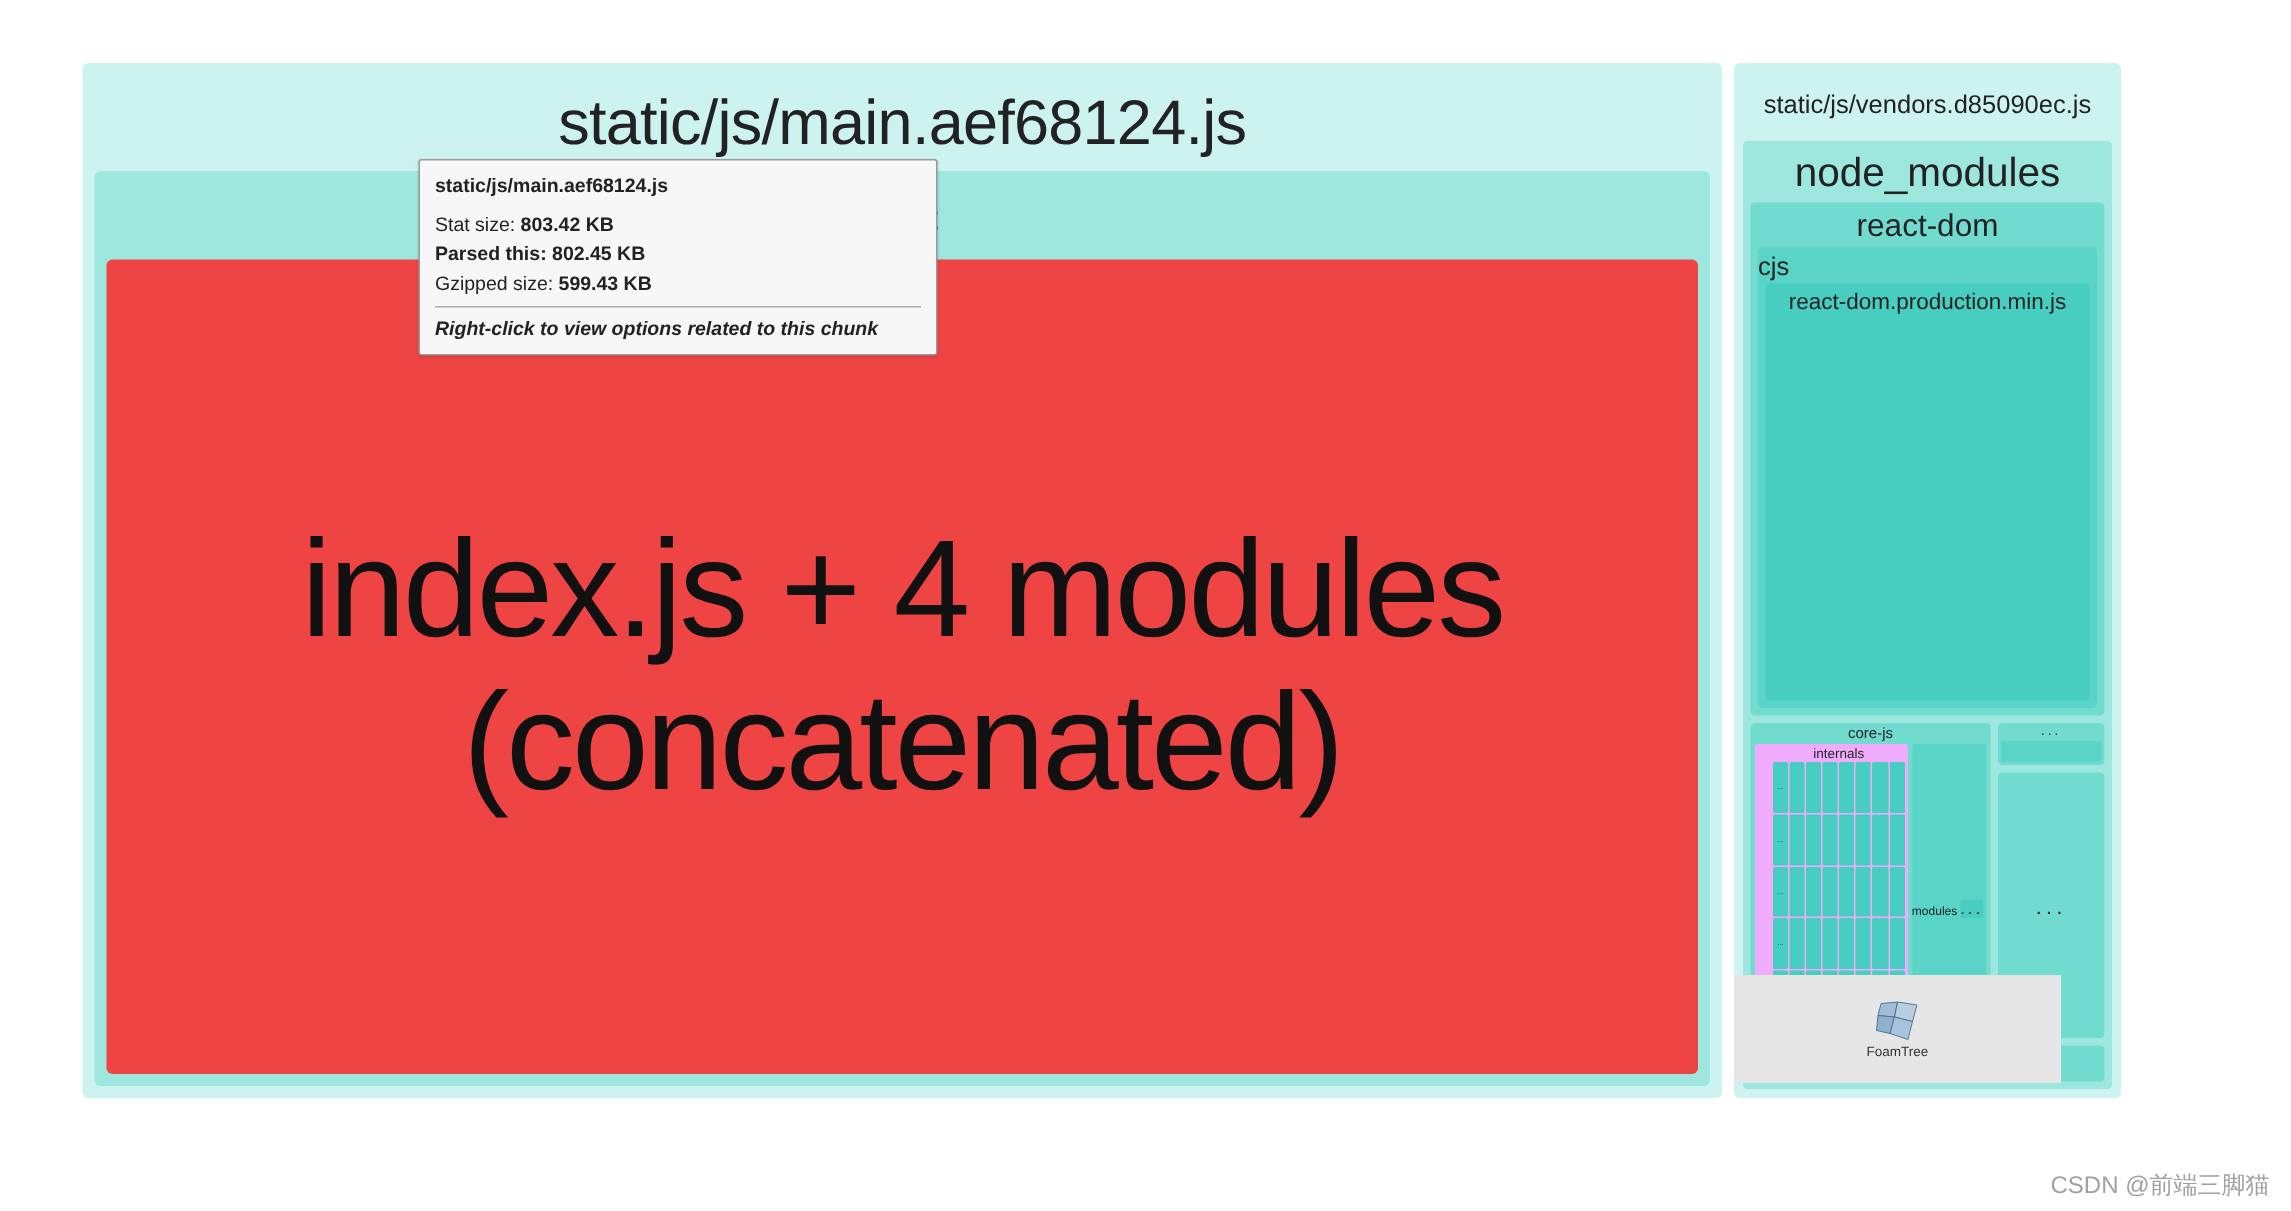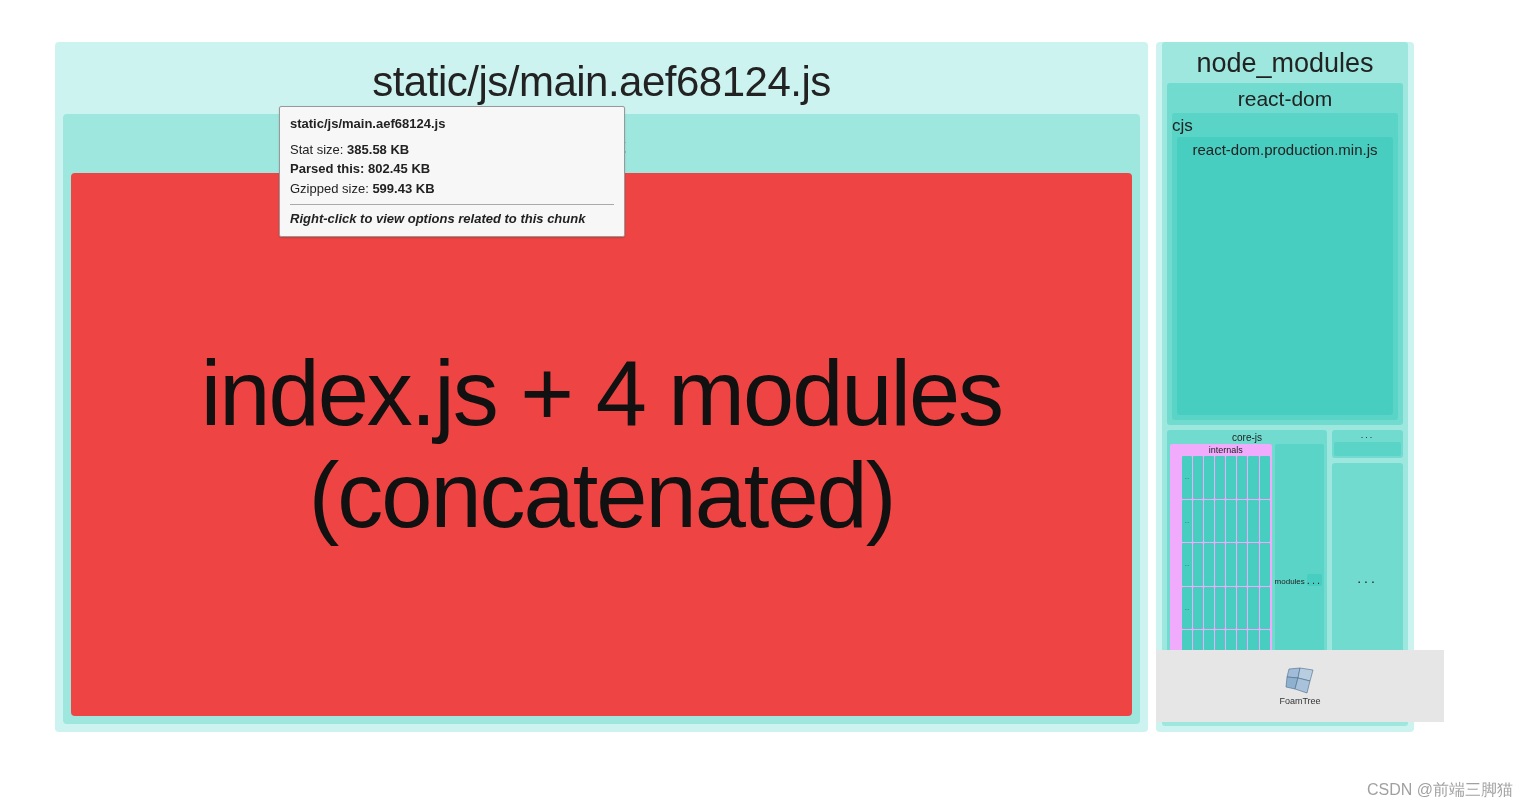--- a/index.html
+++ b/index.html
@@ -265,21 +265,21 @@
     margin-top: 6px;
     padding-top: 4px;
     font-style: italic;
     font-weight: bold;
   }
   
   .foamtree {
     position: absolute;
     left: 1156px;
     top: 650px;
-    width: 288px;
+    width: 218px;
     height: 72px;
     background: #e6e6e6;
     display: flex;
     flex-direction: column;
     align-items: center;
     justify-content: center;
   }
   .foamtree svg { width: 30px; height: 28px; }
   .foamtree .ft-label {
     font-size: 9px;
@@ -306,20 +306,21 @@
     <div class="main-chunk-title">static/js/main.aef68124.js</div>
     <div class="src-block">
       <div class="src-title">src</div>
       <div class="concat-block">
         <div class="concat-label">index.js + 4 modules (concatenated)</div>
       </div>
     </div>
   </div>
 
   <div class="vendors-chunk">
+    <div class="vendors-title">static/js/vendors.d85090ec.js</div>
     <div class="node-modules">
       <div class="nm-title">node_modules</div>
       <div class="react-dom">
         <div class="react-dom-title">react-dom</div>
         <div class="cjs">
           <div class="cjs-title">cjs</div>
           <div class="prod-min">
             <span>react-dom.production.min.js</span>
           </div>
         </div>
@@ -410,21 +411,21 @@
     <polygon points="15,1 28,3 25,14 13,11" fill="#b8cde0" stroke="#4a6b8a" stroke-width="0.6"></polygon>
     <polygon points="2,10 13,11 10,22 1,20" fill="#8fb0cf" stroke="#4a6b8a" stroke-width="0.6"></polygon>
     <polygon points="13,11 25,14 22,26 10,22" fill="#a8c2db" stroke="#4a6b8a" stroke-width="0.6"></polygon>
   </svg>
   <div class="ft-label">FoamTree</div>
 </div>
 
 <div class="tooltip">
   <div class="tt-title">static/js/main.aef68124.js</div>
   <div class="kv">
-    <span>Stat size: </span><b>385.58 KB</b>
+    <span>Stat size: </span><b>803.42 KB</b>
   </div>
   <div class="kv">
     <b><span>Parsed this: </span><span>802.45 KB</span></b>
   </div>
   <div class="kv">
     <span>Gzipped size: </span><b>599.43 KB</b>
   </div>
   <div class="hint">Right-click to view options related to this chunk</div>
 </div>
 

